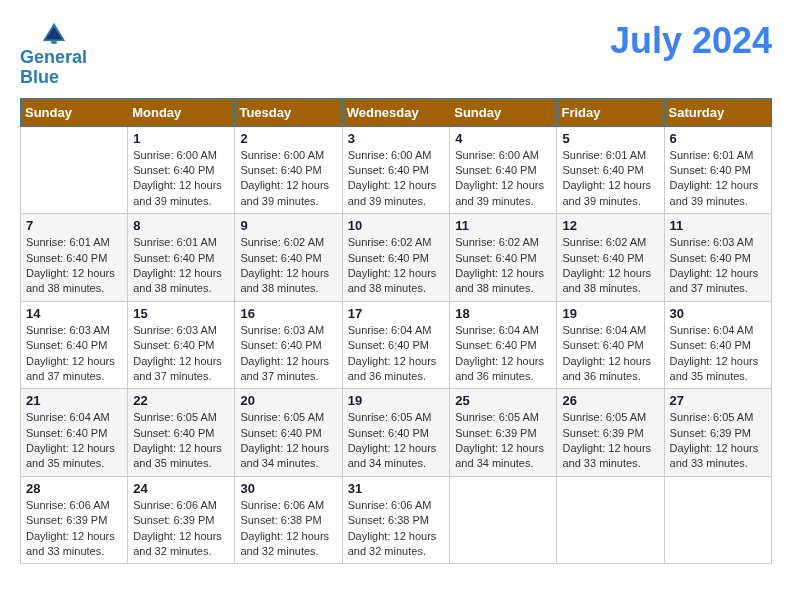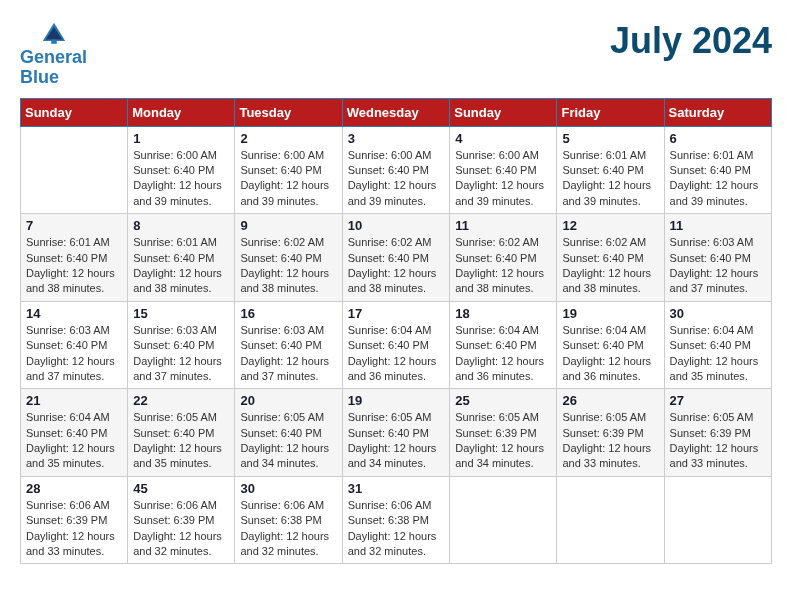--- a/index.html
+++ b/index.html
@@ -33,33 +33,33 @@
     .logo-icon {
       width: 28px;
       height: 28px;
     }
     .title-block {
       text-align: right;
     }
     .month-title {
       font-size: 36px;
       font-weight: bold;
-      color: #0c4a6e;
+      color: #3b82f6;
     }
     .location {
       font-size: 16px;
       color: #1a1a2e;
     }
     table {
       width: 100%;
       border-collapse: collapse;
       font-size: 11px;
     }
     thead tr th {
-      background-color: #b91c1c;
+      background-color: #a16207;
       color: #fff;
       padding: 6px 4px;
       text-align: left;
       font-size: 13px;
       font-weight: bold;
       border: 1px solid #2a7ab5;
     }
     tbody tr td {
       border: 1px solid #ccc;
       vertical-align: top;
@@ -238,21 +238,21 @@
           <span class="day-number">27</span>
           <div class="day-info">Sunrise: 6:05 AM<br>Sunset: 6:39 PM<br>Daylight: 12 hours<br>and 33 minutes.</div>
         </td>
       </tr>
       <tr>
         <td>
           <span class="day-number">28</span>
           <div class="day-info">Sunrise: 6:06 AM<br>Sunset: 6:39 PM<br>Daylight: 12 hours<br>and 33 minutes.</div>
         </td>
         <td>
-          <span class="day-number">45</span>
+          <span class="day-number">24</span>
           <div class="day-info">Sunrise: 6:06 AM<br>Sunset: 6:39 PM<br>Daylight: 12 hours<br>and 32 minutes.</div>
         </td>
         <td>
           <span class="day-number">30</span>
           <div class="day-info">Sunrise: 6:06 AM<br>Sunset: 6:38 PM<br>Daylight: 12 hours<br>and 32 minutes.</div>
         </td>
         <td>
           <span class="day-number">31</span>
           <div class="day-info">Sunrise: 6:06 AM<br>Sunset: 6:38 PM<br>Daylight: 12 hours<br>and 32 minutes.</div>
         </td>

